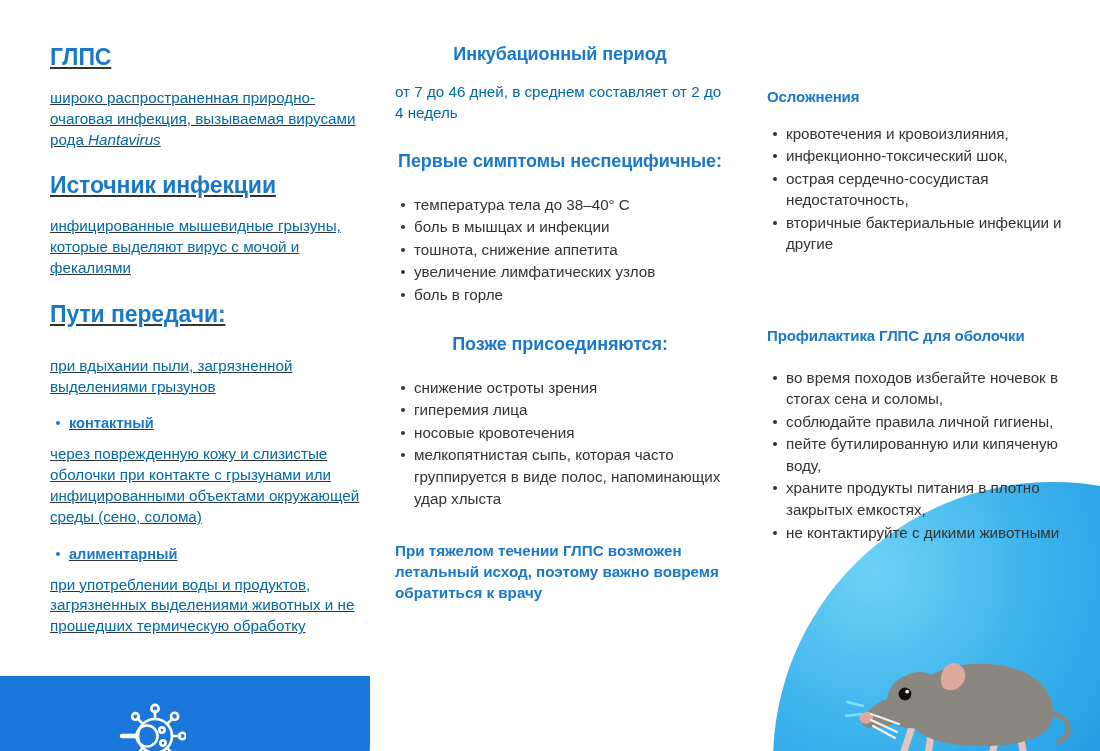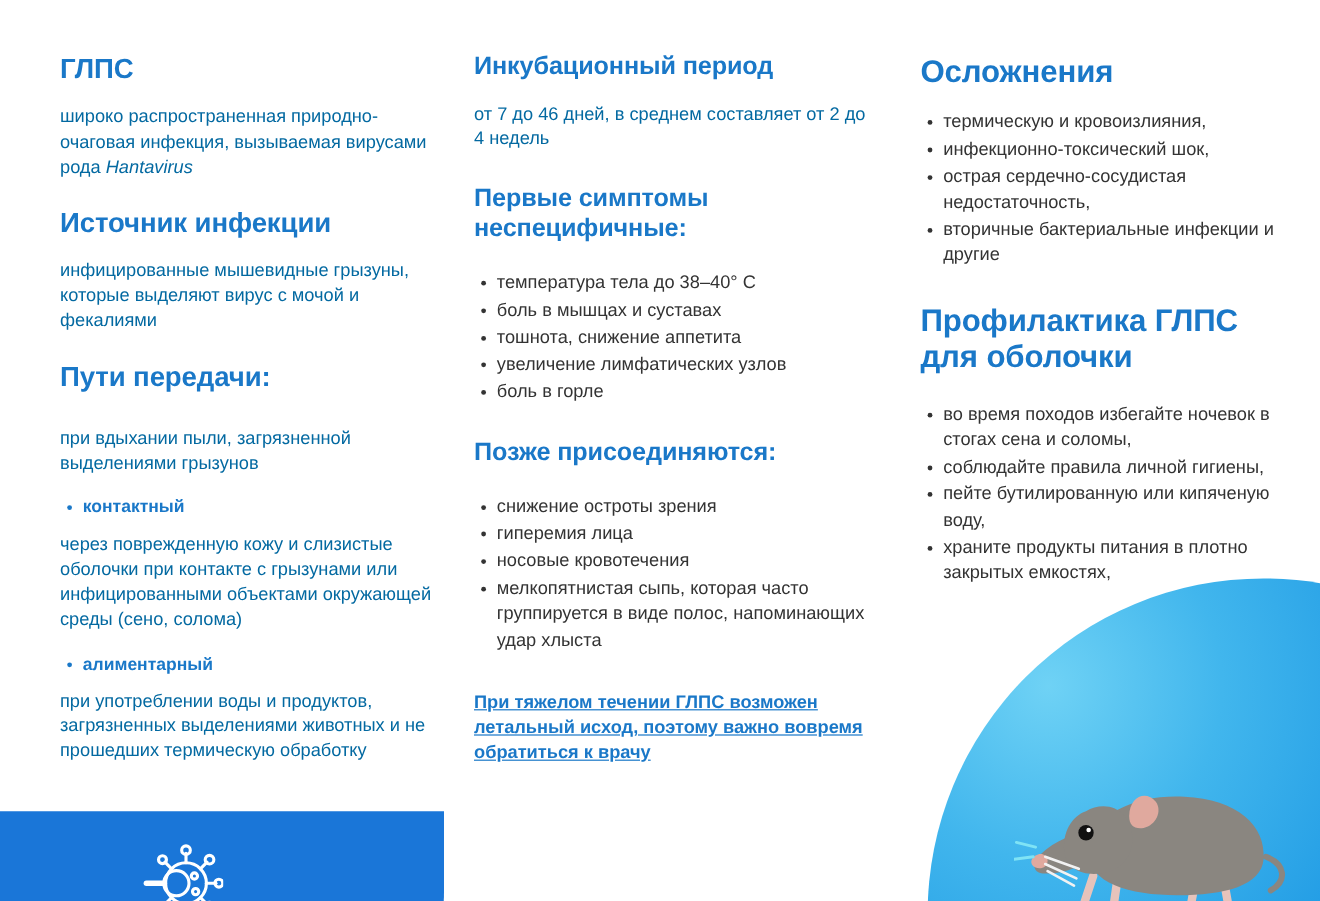--- a/index.html
+++ b/index.html
@@ -63,34 +63,34 @@
     top: 636px;
     width: 230px;
     height: 130px;
   }
 
   
   .col {
     position: absolute;
     top: 44px;
   }
-  #col-1 { left: 50px;  width: 318px; }
+  #col-1 { left: 50px;  width: 318px; text-decoration: underline; }
   #col-2 { left: 395px; width: 330px; }
   #col-3 { left: 767px; width: 300px; }
 
   h2.heading {
     color: #1a78c8;
     font-weight: bold;
     margin: 0;
     line-height: 1.17;
     letter-spacing: -0.1px;
   }
   #col-1 h2.heading { font-size: 23px; }
-  #col-2 h2.heading { font-size: 21px; }
-  #col-3 h2.heading { font-size: 26px; }
+  #col-2 h2.heading { font-size: 18px; text-align: center; }
+  #col-3 h2.heading { font-size: 15px; margin-top: 44px; }
 
   p.body {
     margin: 0;
     font-size: 15.2px;
     line-height: 1.37;
     color: #0369a1;
   }
   p.body .ital { font-style: italic; }
 
   ul.bullets {
@@ -134,21 +134,20 @@
     border-radius: 50%;
     background: #1a78c8;
   }
 
   .callout {
     color: #1a78c8;
     font-weight: bold;
     font-size: 15.2px;
     line-height: 1.38;
     margin: 0;
-    text-decoration: underline;
   }
 
   
   .gap-sm  { height: 11px; }
   .gap-md  { height: 17px; }
   .gap-lg  { height: 22px; }
   .gap-xl  { height: 27px; }
   .gap-xxl { height: 31px; }
 </style>
 </head>
@@ -257,21 +256,21 @@
 
     <h2 class="heading">Инкубационный период</h2>
     <div class="gap-md"></div>
     <p class="body">от 7 до 46 дней, в среднем составляет от 2 до 4 недель</p>
 
     <div class="gap-xl"></div>
     <h2 class="heading">Первые симптомы неспецифичные:</h2>
     <div class="gap-lg"></div>
     <ul class="bullets">
       <li>температура тела до 38–40° С</li>
-      <li>боль в мышцах и суставах</li>
+      <li>боль в мышцах и инфекции</li>
       <li>тошнота, снижение аппетита</li>
       <li>увеличение лимфатических узлов</li>
       <li>боль в горле</li>
     </ul>
 
     <div class="gap-xl"></div>
     <h2 class="heading">Позже присоединяются:</h2>
     <div class="gap-lg"></div>
     <ul class="bullets">
       <li>снижение остроты зрения</li>
@@ -282,30 +281,31 @@
 
     <div class="gap-xxl"></div>
     <p class="callout">При тяжелом течении ГЛПС возможен летальный исход, поэтому важно вовремя обратиться к врачу</p>
   </div>
 
   <div class="col" id="col-3">
 
     <h2 class="heading">Осложнения</h2>
     <div class="gap-md"></div>
     <ul class="bullets">
-      <li>термическую и кровоизлияния,</li>
+      <li>кровотечения и кровоизлияния,</li>
       <li>инфекционно-токсический шок,</li>
       <li>острая сердечно-сосудистая недостаточность,</li>
       <li>вторичные бактериальные инфекции и другие</li>
     </ul>
 
     <div class="gap-xl"></div>
     <h2 class="heading">Профилактика ГЛПС для оболочки</h2>
     <div class="gap-lg"></div>
     <ul class="bullets">
       <li>во время походов избегайте ночевок в стогах сена и соломы,</li>
       <li>соблюдайте правила личной гигиены,</li>
       <li>пейте бутилированную или кипяченую воду,</li>
       <li>храните продукты питания в плотно закрытых емкостях,</li>
+      <li>не контактируйте с дикими животными</li>
     </ul>
   </div>
 
 </div>
 
 </body></html>

